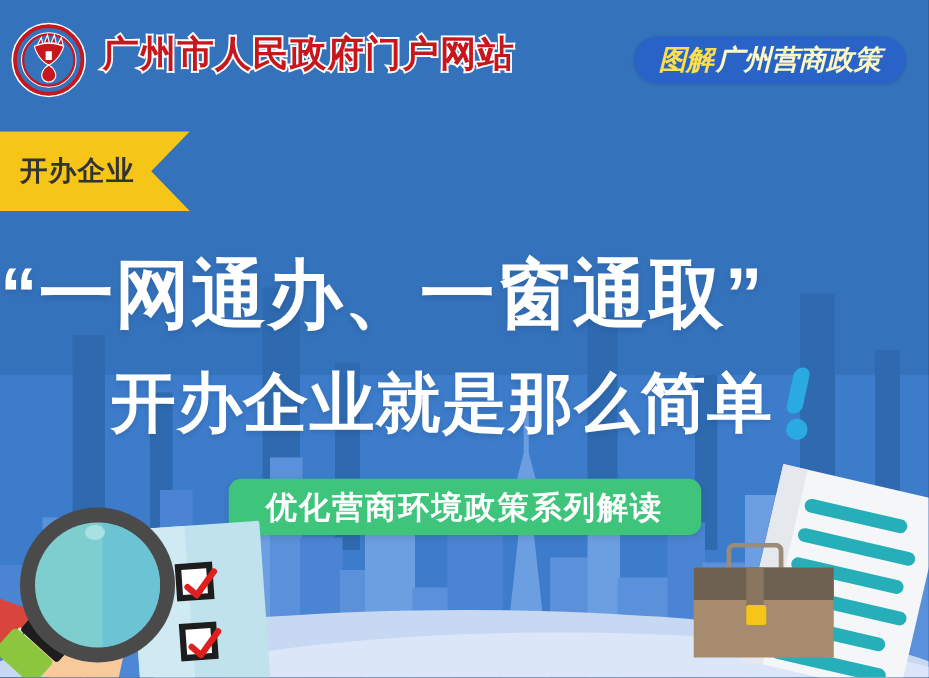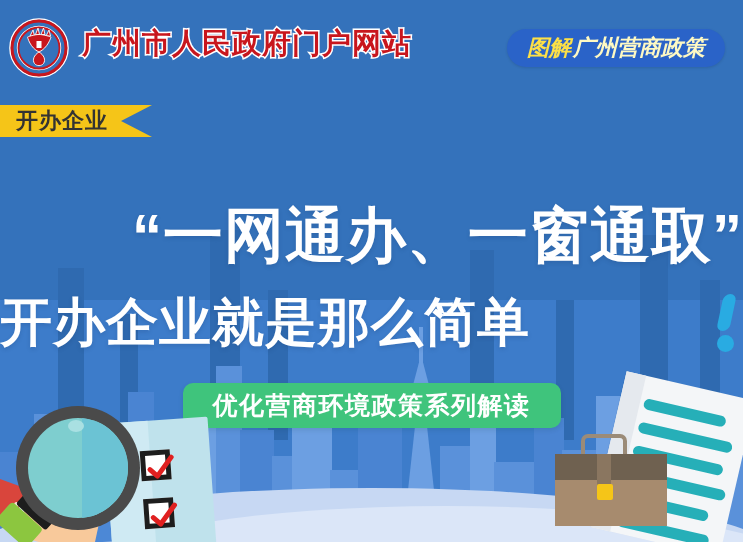--- a/index.html
+++ b/index.html
@@ -74,41 +74,41 @@
     border-radius:19px;
     display:flex; align-items:center; gap:2px;
     box-shadow:0 1px 3px rgba(0,0,0,.12);
   }
   .badge-y{ color:#fde047; font-size:22px; font-weight:bold; font-style:italic; letter-spacing:0px; }
   .badge-w{ color:#fef9c3; font-size:22px; font-weight:bold; font-style:italic; letter-spacing:0px; }
 
   
   .ribbon{
     position:absolute; left:0; top:105px;
-    width:152px; height:32px;
+    width:152px; height:64px;
     background:#f5c518;
     clip-path:polygon(0 0,152px 0,121px 50%,152px 100%,0 100%);
     display:flex; align-items:center;font-family:Liberation Mono, monospace;
   }
   .ribbon span{
     margin-left:16px;
     font-size:22px; font-weight:bold; color:#333333; letter-spacing:1px;
   }
 
   
   .h1{
     position:absolute; left:0; right:0; top:196px;
-    text-align:right;
+    text-align:left;
     font-size:60px; font-weight:bold; color:#ffffff;
     letter-spacing:1px; white-space:nowrap;
     text-shadow:0 2px 4px rgba(20,50,95,.18);
   }
   .h2wrap{
     position:absolute; left:0; right:0; top:288px;
-    display:flex; align-items:center; justify-content:space-between;
+    display:flex; align-items:center; justify-content:center;
   }
   .h2{
     font-size:52px; font-weight:bold; color:#ffffff;
     letter-spacing:1px; white-space:nowrap;
     text-shadow:0 2px 4px rgba(20,50,95,.18);
   }
   .bang{
     position:relative; width:34px; height:58px; margin-left:2px;
   }
   .bang-bar{

